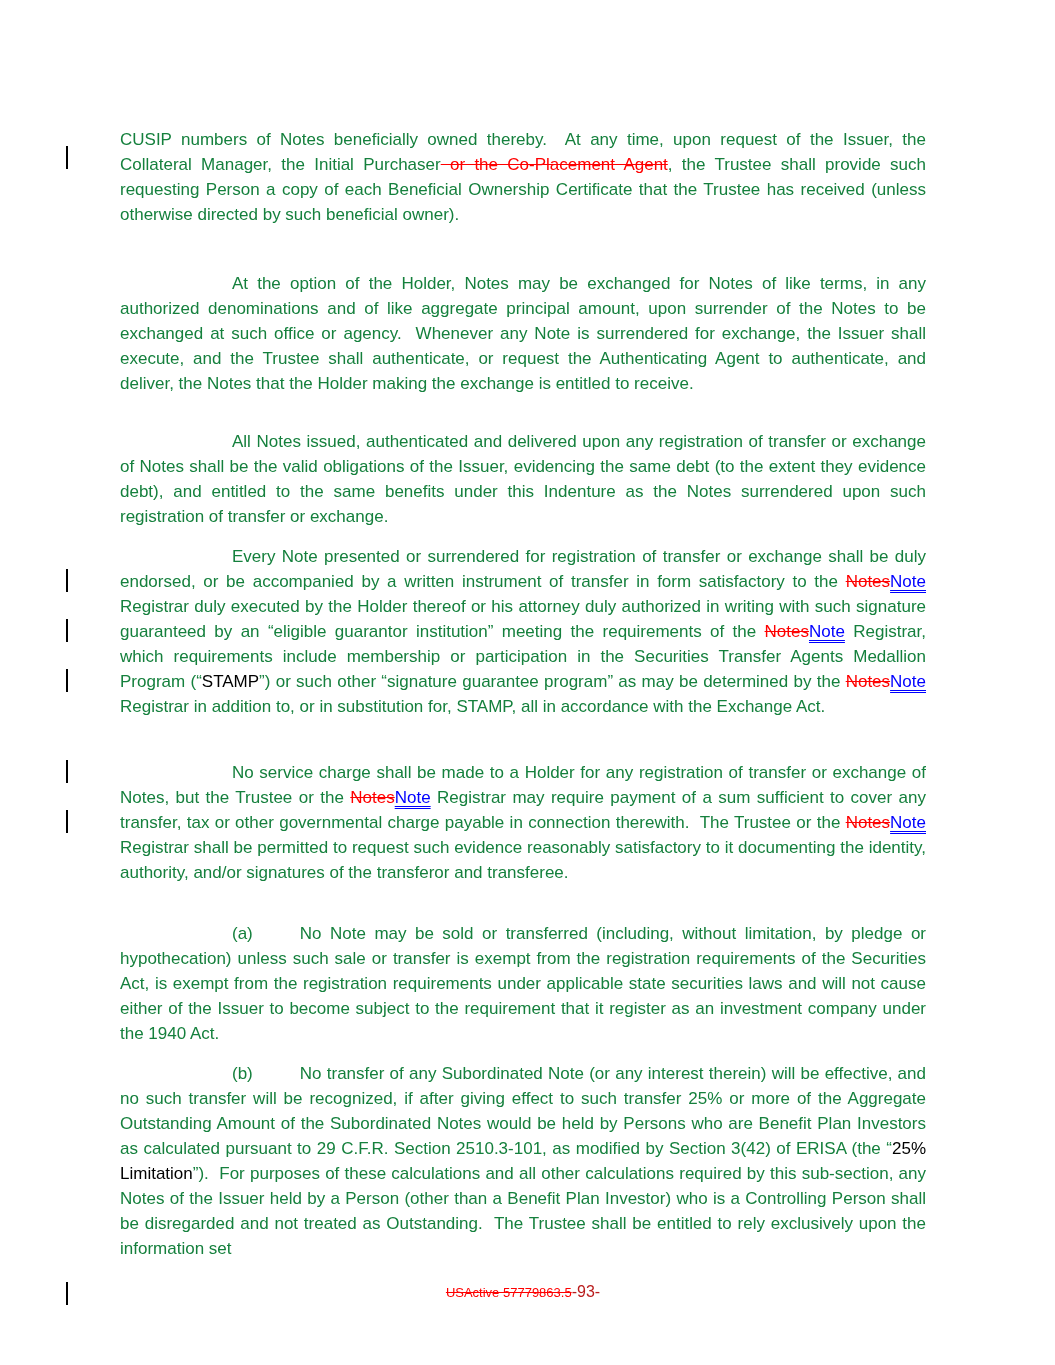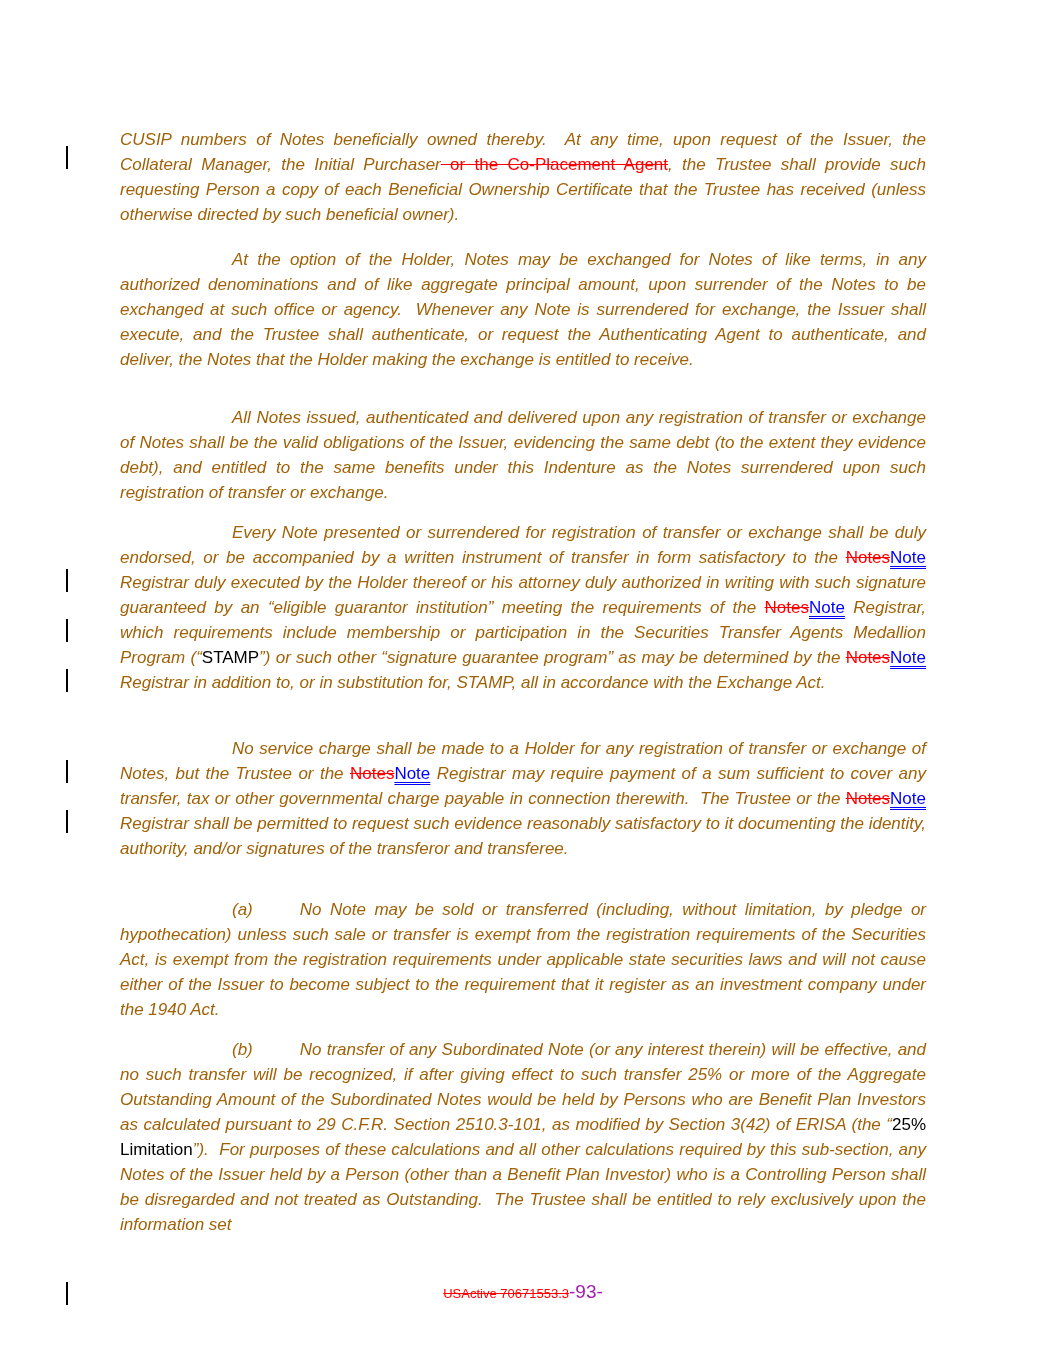--- a/index.html
+++ b/index.html
@@ -19,22 +19,23 @@
     overflow: hidden;
   }
   .para {
     position: absolute;
     left: 120px;
     width: 806px;
     text-align: justify;
   }
   .para.indent {
     text-indent: 112px;
+    margin-top: 24px;
   }
-  .seg { color: #a16207; font-style: italic; }
+  .seg { color: #15803d; }
   .del {
     color: var(--del-color, #ff0000);
     text-decoration: line-through;
   }
   .ins {
     color: var(--ins-color, #0000ff);
     text-decoration: underline double;
     text-underline-offset: 3px;
     text-decoration-thickness: 1px;
   }
@@ -57,22 +58,22 @@
     top: 1281px;
     text-align: center;
     line-height: 22px;
   }
   .fileref {
     color: var(--del-color, #ff0000);
     text-decoration: line-through;
     font-size: 13px;
   }
   .pagenum {
-    color: #a21caf;
-    font-size: 19px;
+    color: #b91c1c;
+    font-size: 16px;
   }
 </style>
 </head>
 <body>
 
 <div class="page">
 
   <div class="change-bar" style="top:146px"></div>
   <div class="change-bar" style="top:569px"></div>
   <div class="change-bar" style="top:619px"></div>
@@ -89,16 +90,16 @@
 
   <div class="para indent" style="top:520px"><span class="seg">Every Note presented or surrendered for registration of transfer or exchange shall be duly endorsed, or be accompanied by a written instrument of transfer in form satisfactory to the </span><span class="del">Notes</span><span class="ins">Note</span><span class="seg"> Registrar duly executed by the Holder thereof or his attorney duly authorized in writing with such signature guaranteed by an “eligible guarantor institution” meeting the requirements of the </span><span class="del">Notes</span><span class="ins">Note</span><span class="seg"> Registrar, which requirements include membership or participation in the Securities Transfer Agents Medallion Program (“</span><span class="u">STAMP</span><span class="seg">”) or such other “signature guarantee program” as may be determined by the </span><span class="del">Notes</span><span class="ins">Note</span><span class="seg"> Registrar in addition to, or in substitution for, STAMP, all in accordance with the Exchange Act.</span></div>
 
   <div class="para indent" style="top:736px"><span class="seg">No service charge shall be made to a Holder for any registration of transfer or exchange of Notes, but the Trustee or the </span><span class="del">Notes</span><span class="ins">Note</span><span class="seg"> Registrar may require payment of a sum sufficient to cover any transfer, tax or other governmental charge payable in connection therewith.&nbsp; The Trustee or the </span><span class="del">Notes</span><span class="ins">Note</span><span class="seg"> Registrar shall be permitted to request such evidence reasonably satisfactory to it documenting the identity, authority, and/or signatures of the transferor and transferee.</span></div>
 
   <div class="para indent" style="top:897px"><span class="seg">(a)</span><span class="tab"></span><span class="seg">No Note may be sold or transferred (including, without limitation, by pledge or hypothecation) unless such sale or transfer is exempt from the registration requirements of the Securities Act, is exempt from the registration requirements under applicable state securities laws and will not cause either of the Issuer to become subject to the requirement that it register as an investment company under the 1940 Act.</span></div>
 
   <div class="para indent" style="top:1037px"><span class="seg">(b)</span><span class="tab"></span><span class="seg">No transfer of any Subordinated Note (or any interest therein) will be effective, and no such transfer will be recognized, if after giving effect to such transfer 25% or more of the Aggregate Outstanding Amount of the Subordinated Notes would be held by Persons who are Benefit Plan Investors as calculated pursuant to 29&nbsp;C.F.R. Section&nbsp;2510.3-101, as modified by Section 3(42) of ERISA (the “</span><span class="u">25% Limitation</span><span class="seg">”).&nbsp; For purposes of these calculations and all other calculations required by this sub-section, any Notes of the Issuer held by a Person (other than a Benefit Plan Investor) who is a Controlling Person shall be disregarded and not treated as Outstanding.&nbsp; The Trustee shall be entitled to rely exclusively upon the information set</span></div>
 
   <div class="footer">
-    <span class="fileref">USActive 70671553.3</span><span class="pagenum">-93-</span>
+    <span class="fileref">USActive 57779863.5</span><span class="pagenum">-93-</span>
   </div>
 
 </div>
 
 </body></html>

